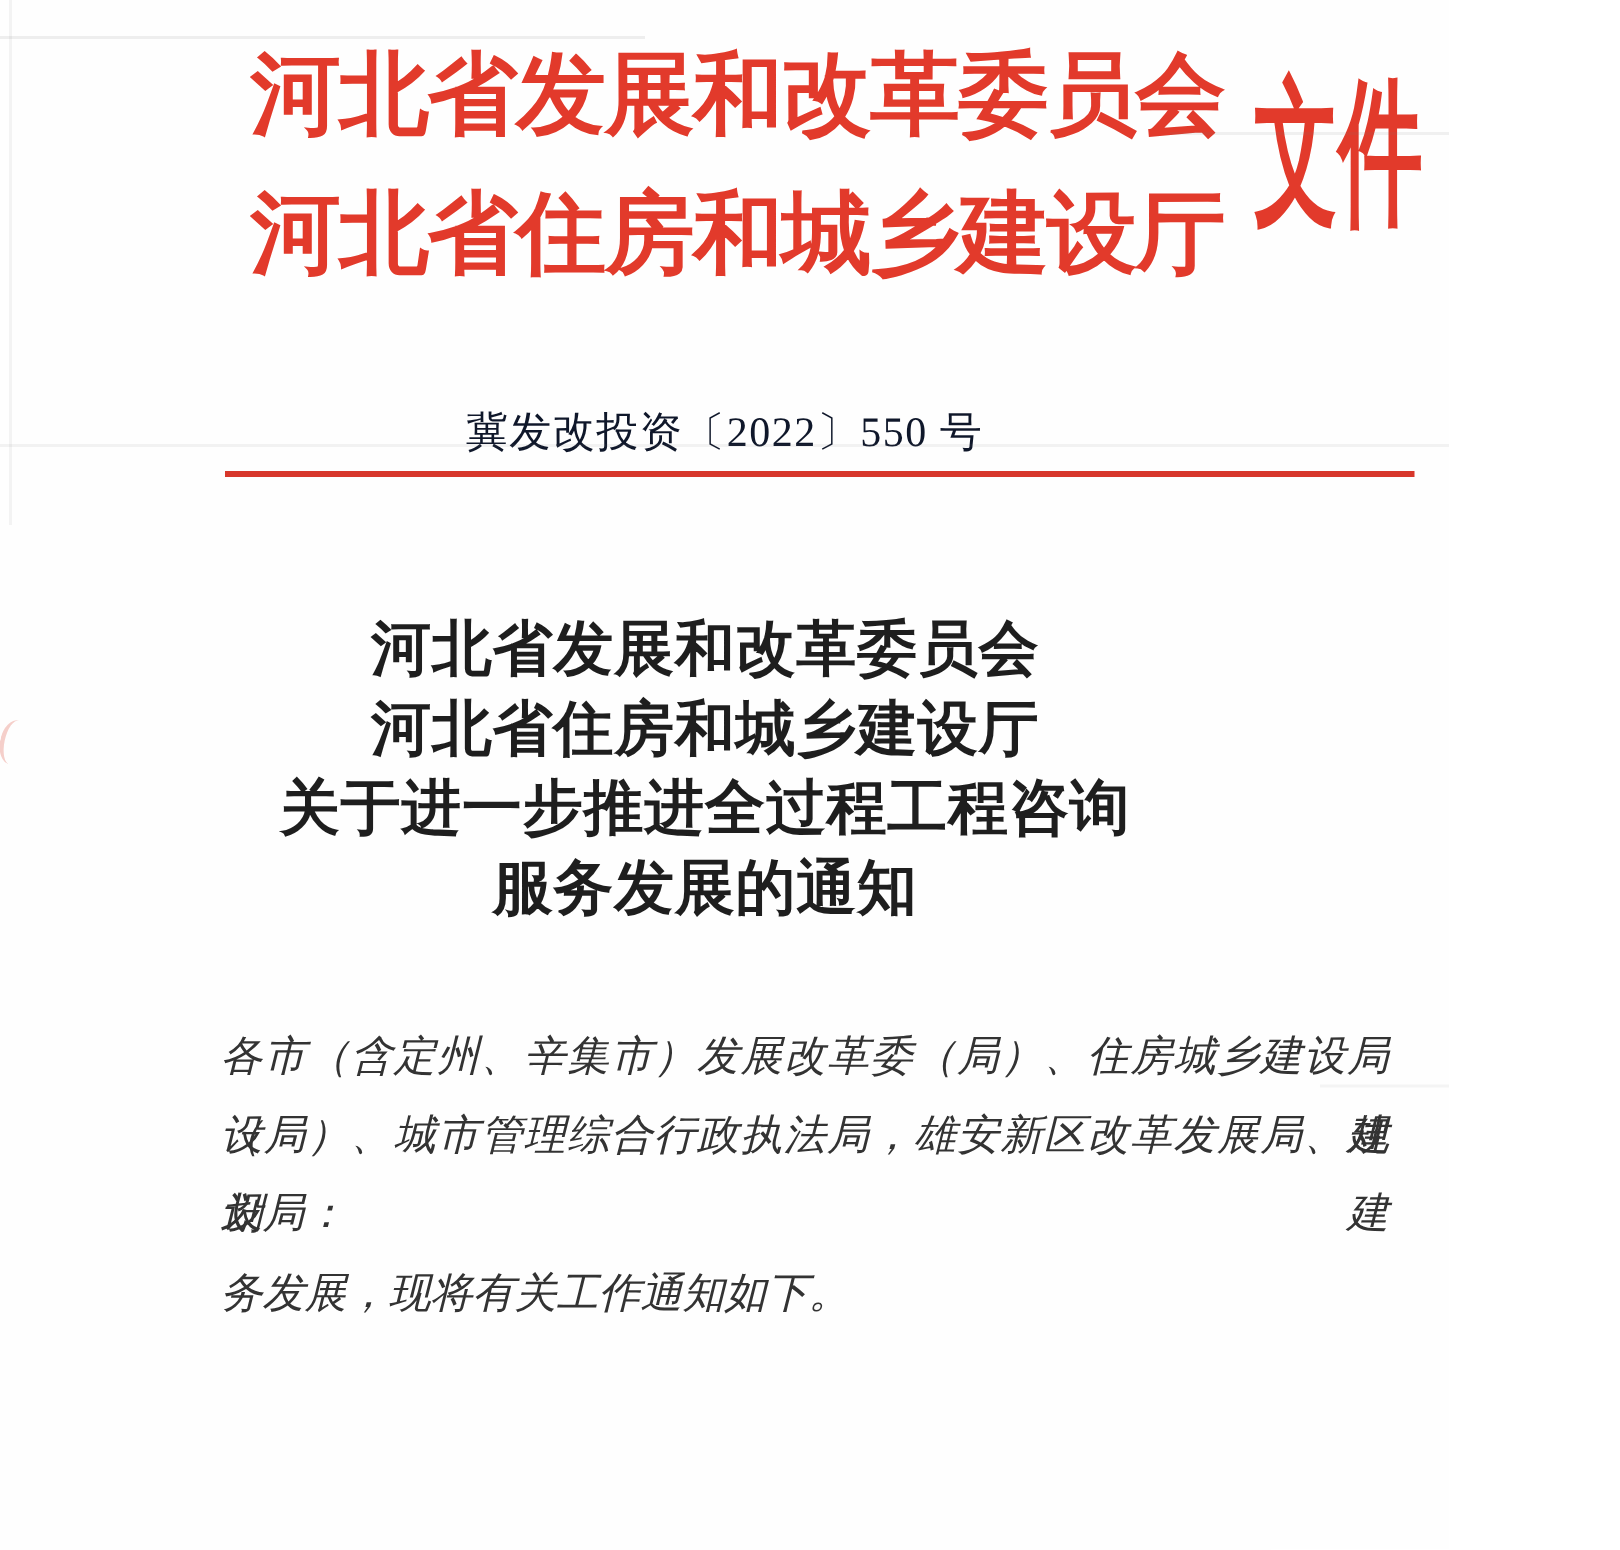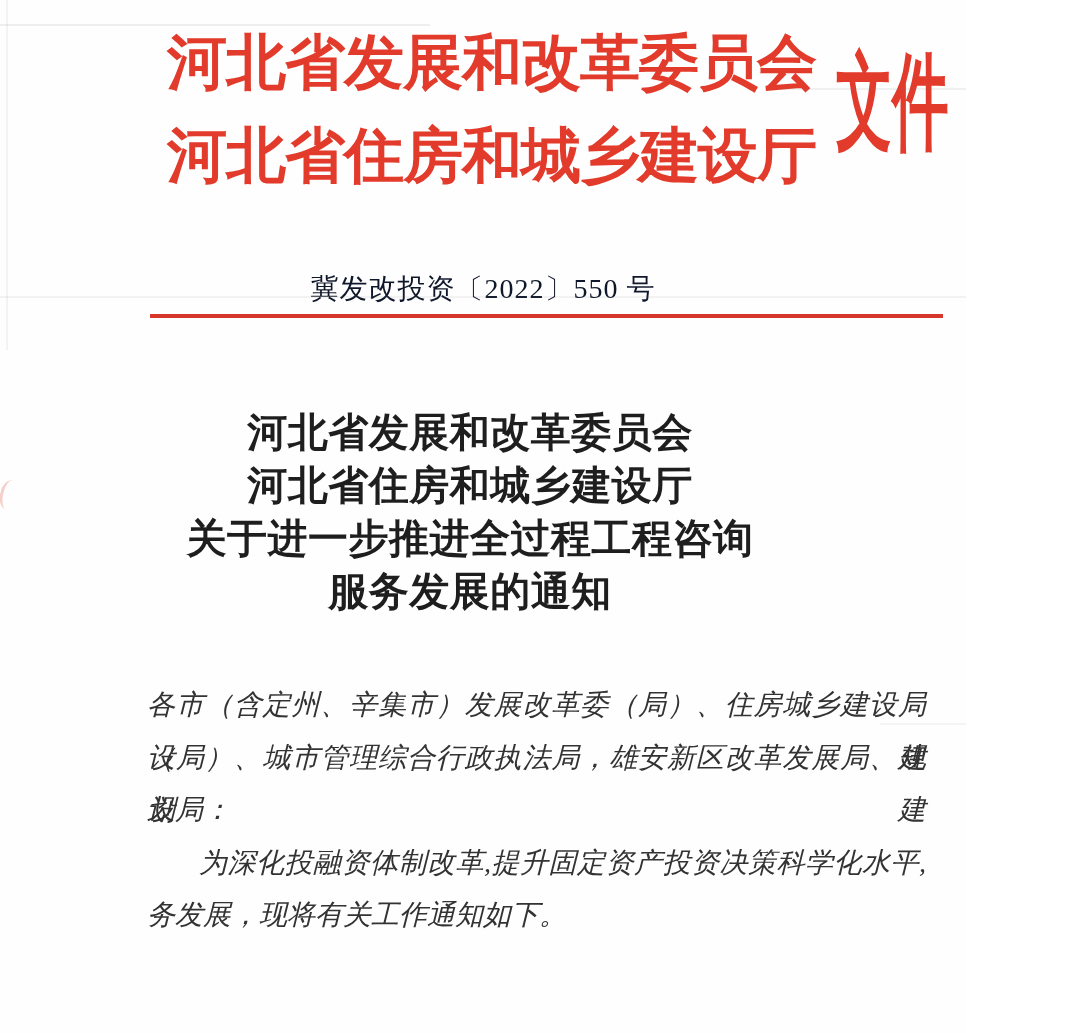--- a/index.html
+++ b/index.html
@@ -141,21 +141,20 @@
     <div class="t-line">河北省发展和改革委员会</div>
     <div class="t-line">河北省住房和城乡建设厅</div>
     <div class="t-line">关于进一步推进全过程工程咨询</div>
     <div class="t-line">服务发展的通知</div>
   </div>
 
   <div class="bodytext">
     <div class="line just">各市（含定州、辛集市）发展改革委（局）、住房城乡建设局（建</div>
     <div class="line just">设局）、城市管理综合行政执法局，雄安新区改革发展局、规划建</div>
     <div class="line">设局：</div>
-    <div class="line just indent">为深化投融资体制改革,提升固定资产投资决策科学化水平,</div>
     <div class="line">务发展，现将有关工作通知如下。</div>
   </div>
 
   <div class="scan-line sl1"></div>
   <div class="scan-line sl2"></div>
   <div class="scan-line sl3"></div>
   <div class="scan-line sl4"></div>
   <div class="scan-line sl5"></div>
   <div class="pink-smudge"></div>
 

